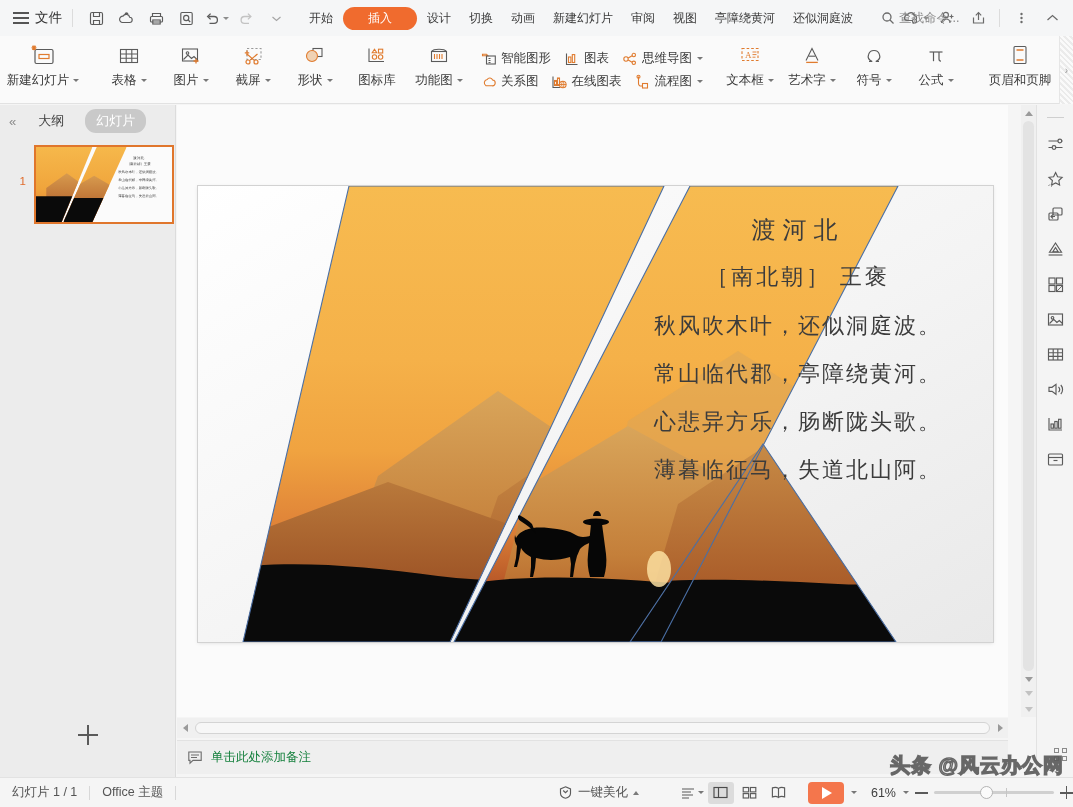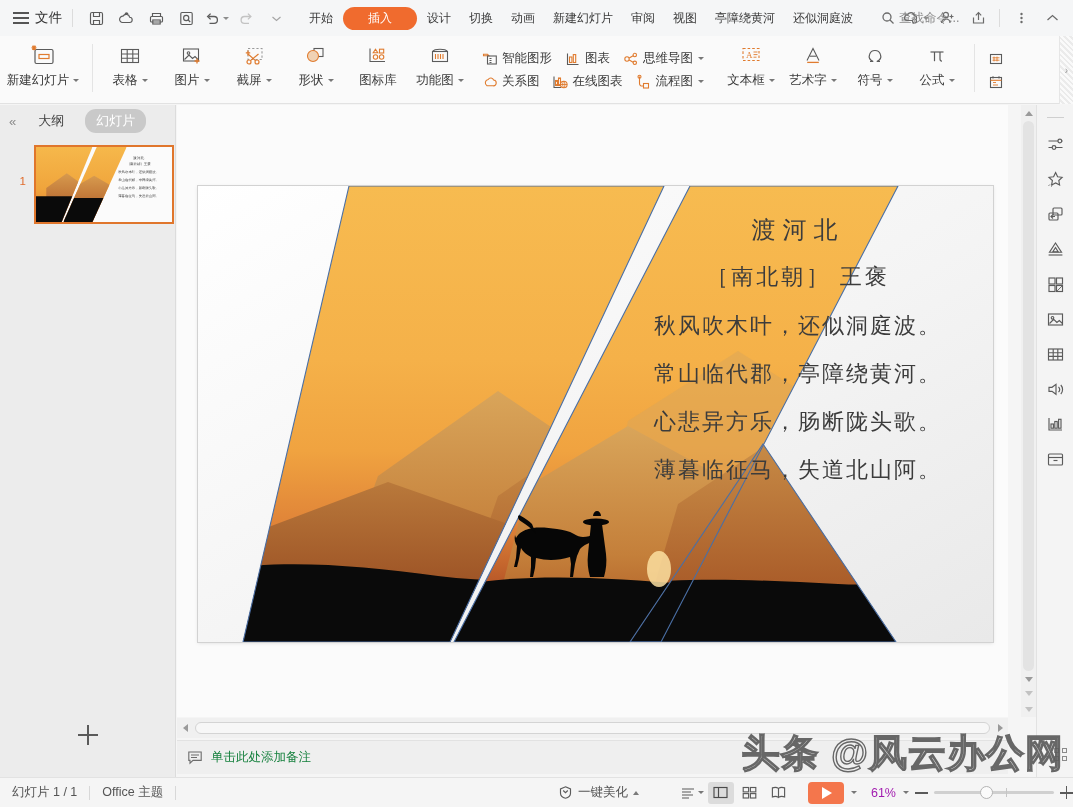--- a/index.html
+++ b/index.html
@@ -151,32 +151,32 @@
   .caret-up{ width:0;height:0;border-left:3px solid transparent;border-right:3px solid transparent;border-bottom:4px solid #7a7a7a; }
   .viewbtns{ display:flex; align-items:center; gap:3px; margin-left:40px; }
   .vbtn{ width:26px; height:22px; display:flex; align-items:center; justify-content:center; cursor:pointer; border-radius:3px; }
   .vbtn.sel{ background:#dcdcdc; }
   .playbtn{
     width:36px; height:22px; background:#f4764c; border-radius:4px; display:flex; align-items:center; justify-content:center;
     cursor:pointer; margin-left:16px;
   }
   .playtri{ width:0;height:0;border-top:6px solid transparent;border-bottom:6px solid transparent;border-left:10px solid #fff; margin-left:2px; }
   .zoomarea{ display:flex; align-items:center; gap:6px; margin-left:14px; }
-  .zval{ font-size:12.5px; color:#a21caf; }
+  .zval{ font-size:12.5px; color:#404040; }
   .zmin,.zplus{ position:relative; width:13px; height:13px; cursor:pointer; }
   .zmin:before{ content:""; position:absolute; top:6px; left:0; width:13px; height:1.6px; background:#5a5a5a; }
   .zplus:before{ content:""; position:absolute; top:6px; left:0; width:13px; height:1.6px; background:#5a5a5a; }
   .zplus:after{ content:""; position:absolute; left:5.7px; top:0; width:1.6px; height:13px; background:#5a5a5a; }
   .ztrack{ position:relative; width:120px; height:3px; background:#d0d0d0; border-radius:2px; cursor:pointer; }
   .zknob{ position:absolute; top:-5px; left:46px; width:13px; height:13px; background:#fbfbfb; border:1px solid #b4b4b4; border-radius:50%; }
   .ztick{ position:absolute; top:-3px; left:72px; width:1px; height:9px; background:#c6c6c6; }
 
   
   .watermark{
-    position:absolute; right:9px; bottom:28px; font-size:38px; font-weight:700;
+    position:absolute; right:9px; bottom:28px; font-size:20px; font-weight:700;
     font-family:"Liberation Sans","DejaVu Sans",sans-serif;
     color:rgba(255,255,255,0.0); -webkit-text-stroke:1.4px #5c5c5c;
     letter-spacing:1px; pointer-events:none; white-space:nowrap; opacity:.92;
   }
   .corner-grip{ position:absolute; right:6px; bottom:46px; width:13px; height:13px; }
   .corner-grip i{ position:absolute; width:5px; height:5px; border:1px solid #8a8a8a; }
   .corner-grip i:nth-child(1){ left:0; top:0; }
   .corner-grip i:nth-child(2){ left:8px; top:0; }
   .corner-grip i:nth-child(3){ left:0; top:8px; }
   .corner-grip i:nth-child(4){ left:8px; top:8px; }
@@ -537,20 +537,33 @@
         </div>
         <div class="lbl">
             <span>公式</span>
             <span class="caret"></span>
           </div>
       </div>
     </div>
 
     <div class="rsep"></div>
 
+    <div class="rgroup">
+      <div class="bigbtn" style="min-width:82px">
+        <div class="ico">
+          <svg width="26" height="26" viewBox="0 0 26 26" fill="none" stroke="#5b5b5b" stroke-width="1.1">
+            <rect x="7" y="3.5" width="12" height="17" rx="1"></rect>
+              <path d="M9.5 7h7M9.5 17h7" stroke="#e07b2e" stroke-width="1.5"></path>
+          </svg>
+        </div>
+        <div class="lbl">
+            <span>页眉和页脚</span>
+          </div>
+      </div>
+    </div>
 
     <div class="stack">
       <div class="srow">
         <div class="smallbtn">
           <span class="sico">
             <svg width="16" height="16" viewBox="0 0 16 16" fill="none" stroke="#5b5b5b" stroke-width="1.1">
               <rect x="2.5" y="3.5" width="11" height="9"></rect>
                 <path d="M6 5.6v4.8M9 5.6v4.8M4.5 6.8h7M4.5 9.2h7" stroke="#e07b2e" stroke-width=".9"></path>
             </svg>
           </span>

